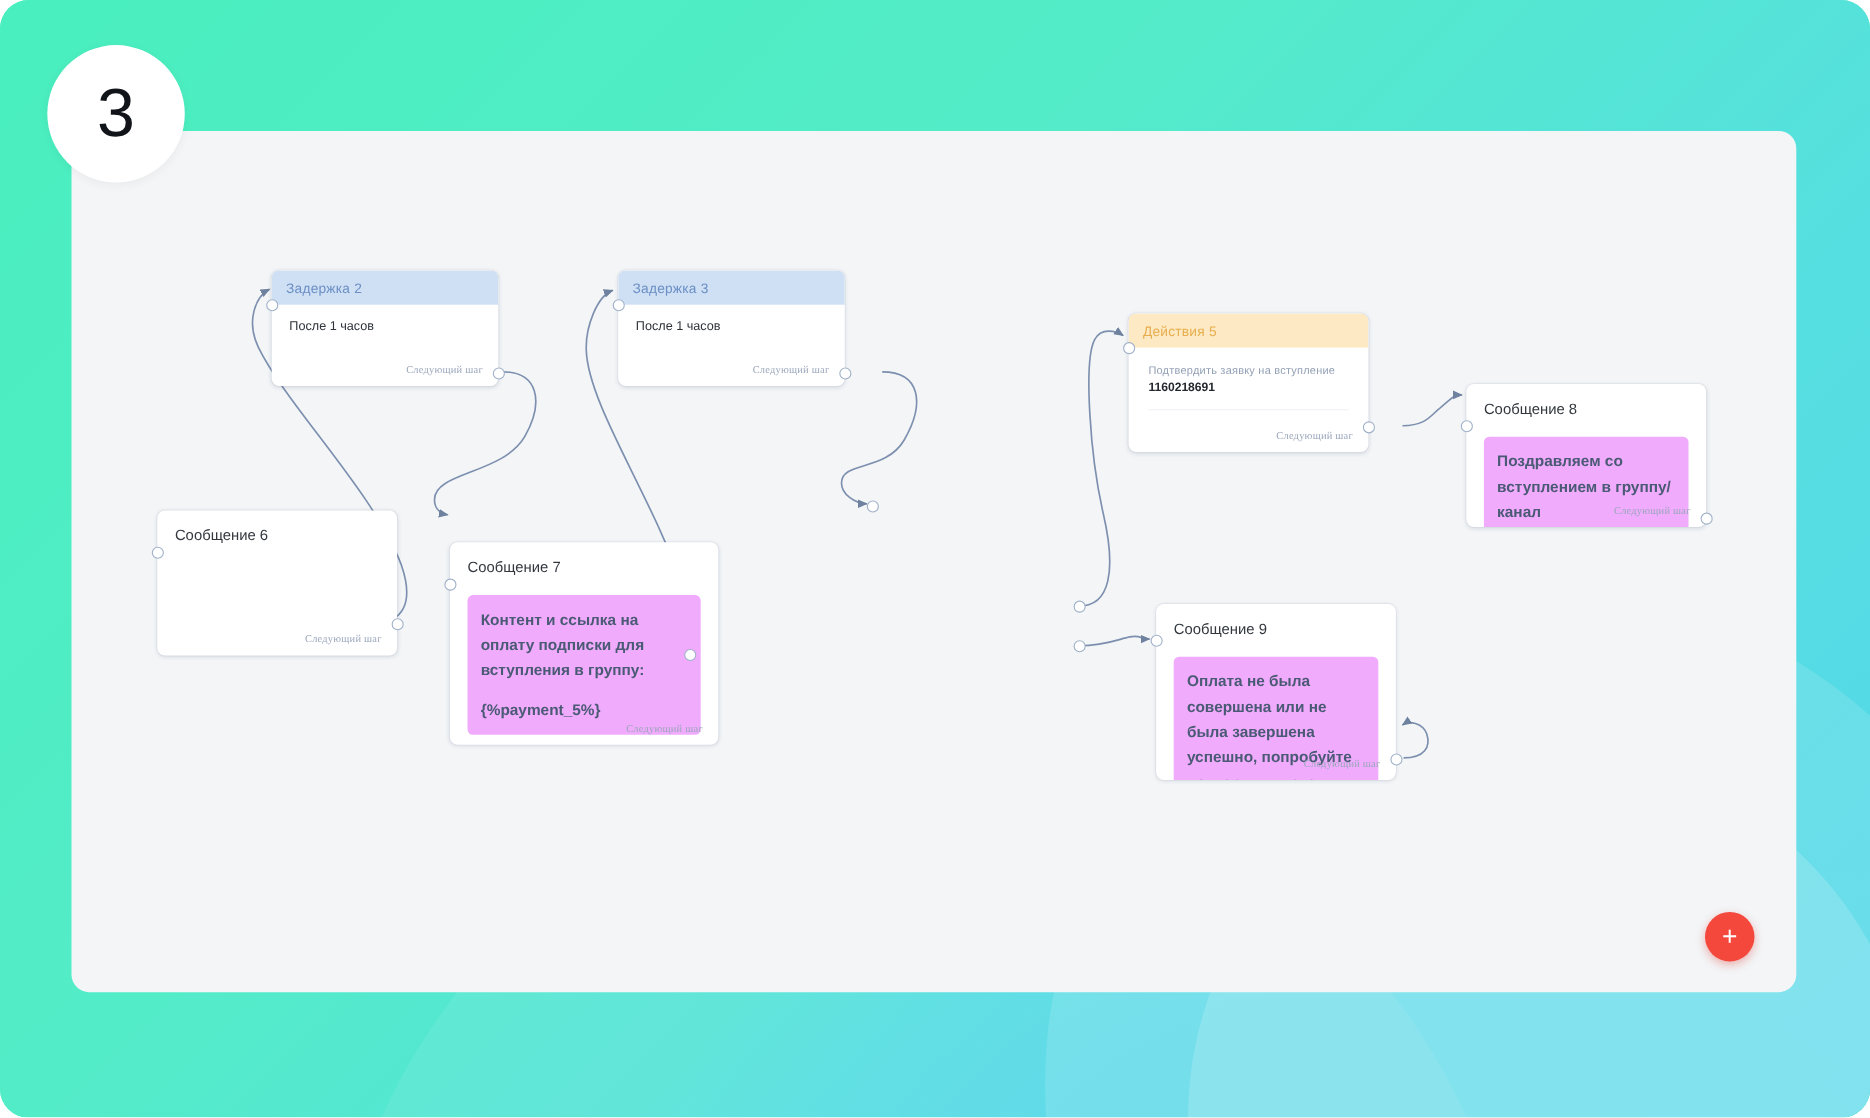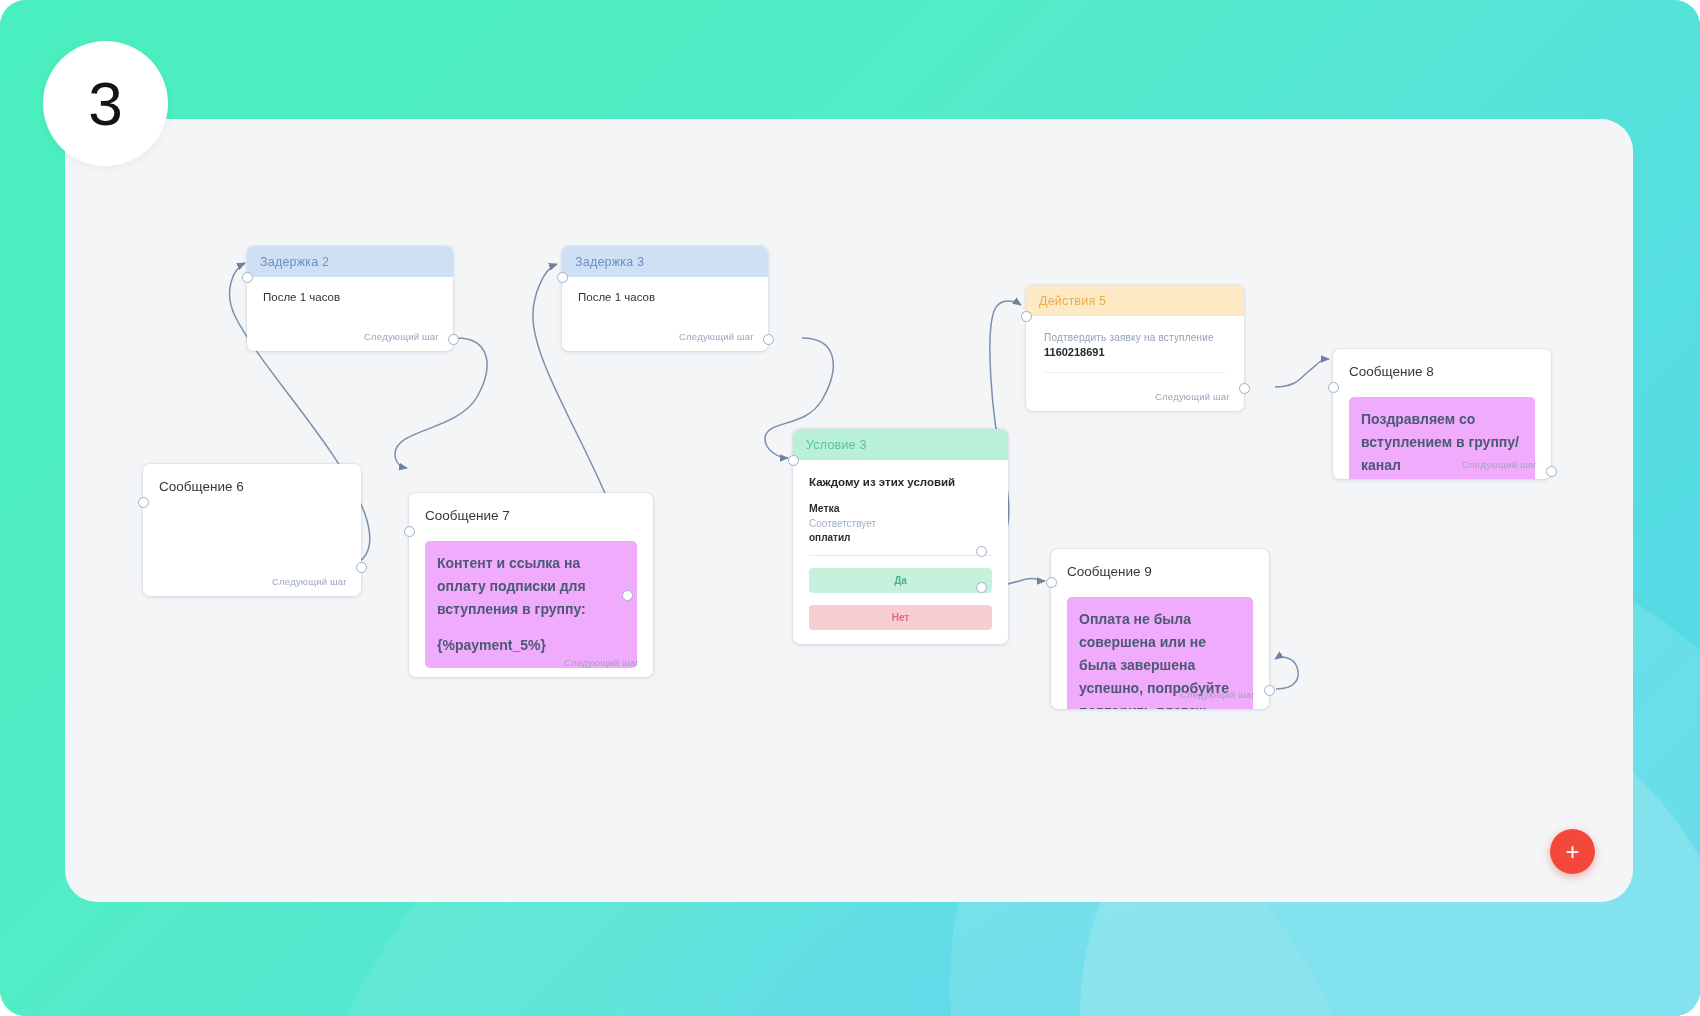--- a/index.html
+++ b/index.html
@@ -53,21 +53,21 @@
   }
   .badge span{
     font-size:62px;color:#111418;font-weight:400;line-height:1;
     font-family:"Liberation Sans","DejaVu Sans",sans-serif;
   }
 
   
   .window{
     position:absolute;left:65px;top:119px;width:1568px;height:783px;
     background:#f3f5f7;
-    border-radius:32px;
+    border-radius:16px;
     overflow:hidden;
     z-index:20;
   }
   .canvas{position:absolute;inset:0;}
   .edges{position:absolute;left:0;top:0;width:1568px;height:783px;}
 
   
   .node{
     position:absolute;
     background:#ffffff;
@@ -92,21 +92,21 @@
   .bubble{
     background:#f0abfc;
     border-radius:5px;
     padding:11px 12px;
     font-size:14px;line-height:1.65;color:#4a5a74;
     font-weight:bold;
   }
   .bubble .tok{display:block;margin-top:13px;}
   .next{
     position:absolute;right:14px;bottom:9px;
-    font-size:9.5px;color:#9aa6bb;letter-spacing:.2px;
+    font-size:9.5px;color:#9aa6bb;letter-spacing:.2px;font-family:Liberation Serif, serif;
   }
   .port{
     position:absolute;width:9px;height:9px;border-radius:50%;
     background:#ffffff;border:1.4px solid #9fb0c8;
     z-index:30;
   }
 
   
   .cond-q{
     padding:16px 16px 0 16px;
@@ -219,36 +219,20 @@
           <div class="bubble">
             <span>Контент и ссылка на оплату подписки для вступления в группу:</span>
             <span class="tok">{%payment_5%}</span>
           </div>
         </div>
         <div class="next">Следующий шаг</div>
       </div>
       <div class="port" style="left:339px;top:407px;"></div>
       <div class="port" style="left:557px;top:471px;"></div>
 
-      <div class="node" style="left:728px;top:310px;width:215px;height:215px;">
-        <div class="node-head head-cond">
-          <span>Условие 3</span>
-        </div>
-        <div class="cond-q">Каждому из этих условий</div>
-        <div class="cond-label">Метка</div>
-        <div class="cond-match">Соответствует</div>
-        <div class="cond-val">оплатил</div>
-        <div class="cond-sep"></div>
-        <div class="cond-btn btn-yes">
-          <span>Да</span>
-        </div>
-        <div class="cond-btn btn-no">
-          <span>Нет</span>
-        </div>
-      </div>
       <div class="port" style="left:723px;top:336px;"></div>
       <div class="port" style="left:911px;top:427px;"></div>
       <div class="port" style="left:911px;top:463px;"></div>
 
       <div class="node" style="left:961px;top:166px;width:218px;height:126px;">
         <div class="node-head head-act">
           <span>Действия 5</span>
         </div>
         <div class="act-line">Подтвердить заявку на вступление</div>
         <div class="act-num">1160218691</div>

